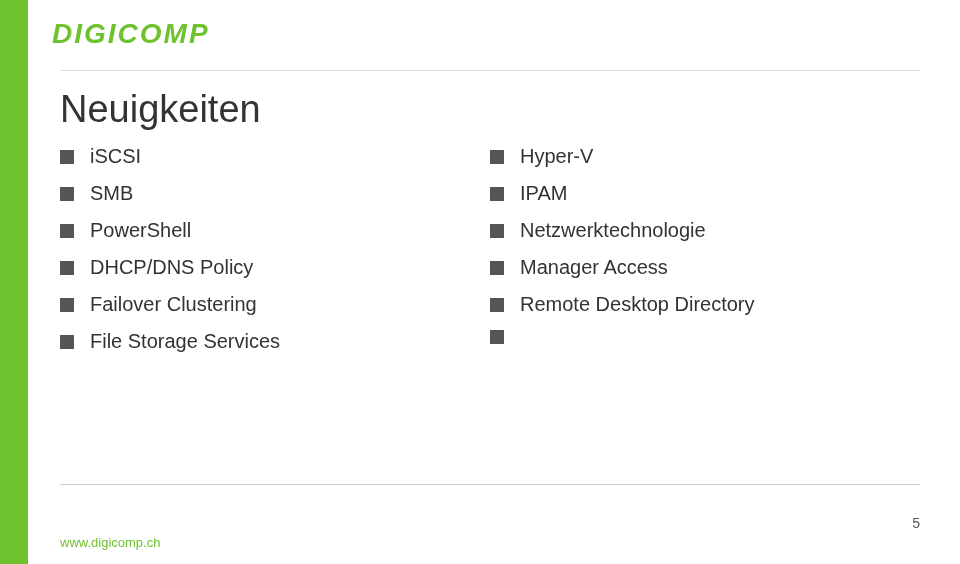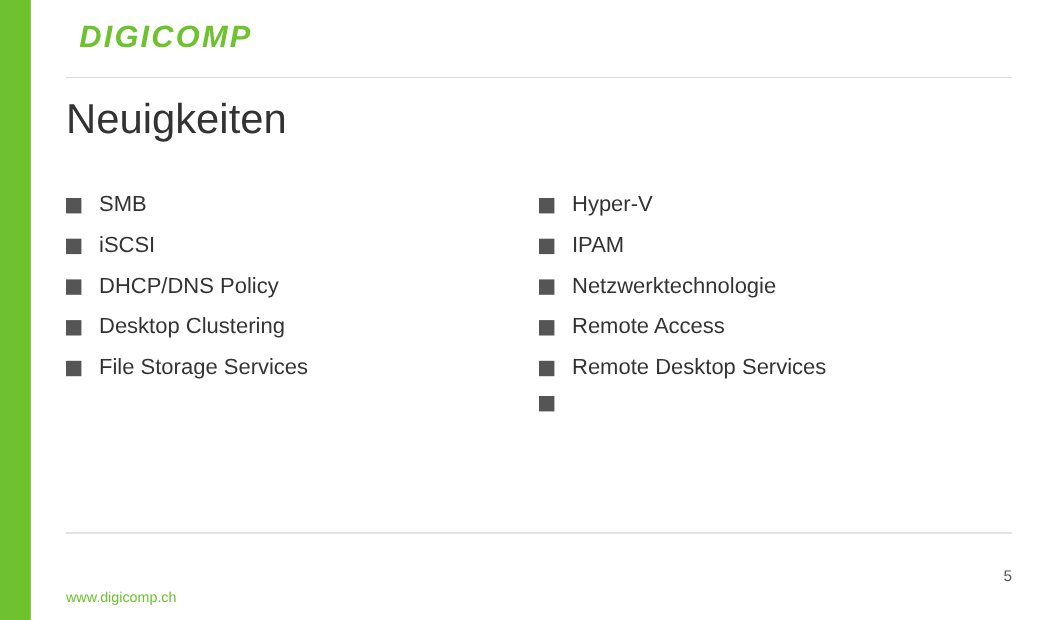--- a/index.html
+++ b/index.html
@@ -24,21 +24,21 @@
       top: 0;
       width: 28px;
       height: 564px;
       background: #6dc22e;
     }
 
     
     .header {
       position: absolute;
       top: 18px;
-      left: 72px;
+      left: 52px;
       right: 40px;
       display: flex;
       align-items: flex-end;
     }
 
     .logo-text {
       font-size: 28px;
       font-weight: 900;
       color: #6dc22e;
       letter-spacing: 2px;
@@ -63,21 +63,21 @@
       left: 60px;
       right: 40px;
       bottom: 60px;
     }
 
     
     .page-title {
       font-size: 38px;
       font-weight: 300;
       color: #333333;
-      margin-bottom: 44px;
+      margin-bottom: 14px;
     }
 
     
     .lists-container {
       display: flex;
       gap: 0;
     }
 
     .list-column {
       flex: 1;
@@ -140,33 +140,37 @@
 
 <div class="main-content">
 
   <div class="page-title">Neuigkeiten</div>
 
   <div class="lists-container">
 
     <div class="list-column" id="left-col">
         <div class="list-item">
           <div class="bullet"></div>
+          <span class="item-text">iSCSI</span>
+        </div>
+        <div class="list-item">
+          <div class="bullet"></div>
           <span class="item-text">SMB</span>
         </div>
         <div class="list-item">
           <div class="bullet"></div>
-          <span class="item-text">iSCSI</span>
+          <span class="item-text">PowerShell</span>
         </div>
         <div class="list-item">
           <div class="bullet"></div>
           <span class="item-text">DHCP/DNS Policy</span>
         </div>
         <div class="list-item">
           <div class="bullet"></div>
-          <span class="item-text">Desktop Clustering</span>
+          <span class="item-text">Failover Clustering</span>
         </div>
         <div class="list-item">
           <div class="bullet"></div>
           <span class="item-text">File Storage Services</span>
         </div>
       </div>
 
     <div class="list-column" id="right-col">
         <div class="list-item">
           <div class="bullet"></div>
@@ -175,25 +179,25 @@
         <div class="list-item">
           <div class="bullet"></div>
           <span class="item-text">IPAM</span>
         </div>
         <div class="list-item">
           <div class="bullet"></div>
           <span class="item-text">Netzwerktechnologie</span>
         </div>
         <div class="list-item">
           <div class="bullet"></div>
-          <span class="item-text">Remote Access</span>
-        </div>
-        <div class="list-item">
-          <div class="bullet"></div>
-          <span class="item-text">Remote Desktop Services</span>
+          <span class="item-text">Manager Access</span>
+        </div>
+        <div class="list-item">
+          <div class="bullet"></div>
+          <span class="item-text">Remote Desktop Directory</span>
         </div>
         <div class="list-item">
           <div class="bullet"></div>
         </div>
       </div>
 
   </div>
 </div>
 
 <div class="footer">

